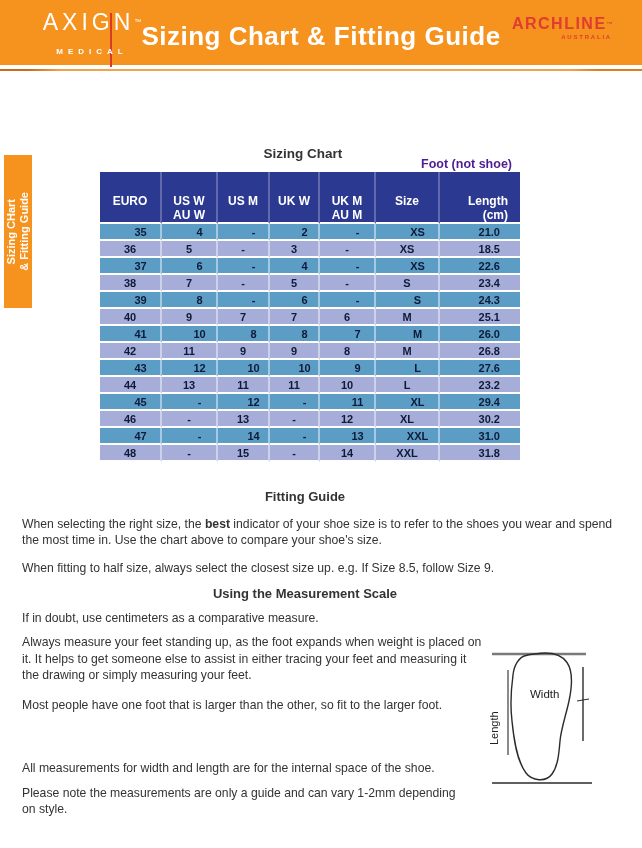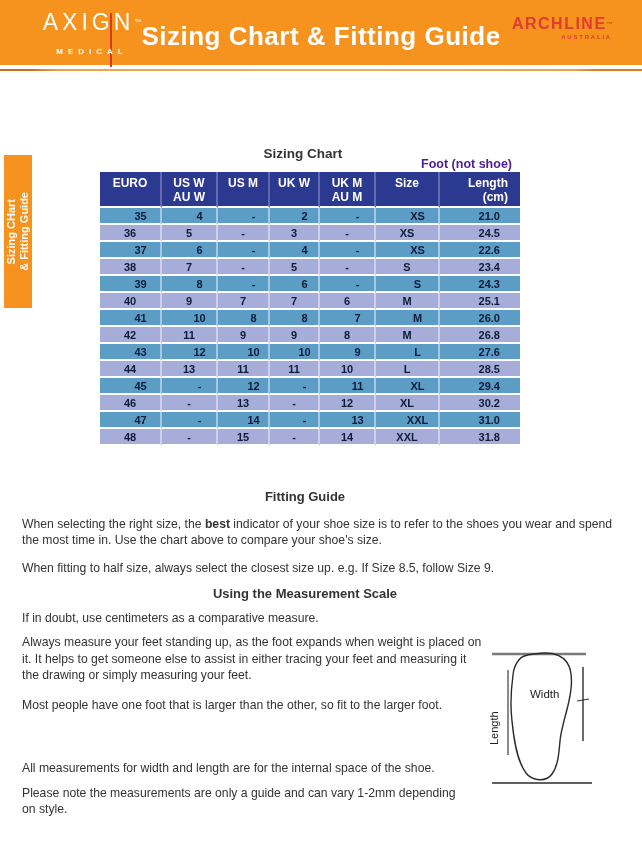--- a/index.html
+++ b/index.html
@@ -28,21 +28,21 @@
   .side-tab span { writing-mode:vertical-rl; transform:rotate(180deg); color:#ffffff; font-weight:bold; font-size:11px; line-height:13px; white-space:nowrap; }
 
   
   .chart-title { position:absolute; left:100px; top:146px; width:406px; text-align:center; font-size:13.5px; font-weight:bold; color:#333333; }
   .chart-note { position:absolute; left:380px; top:157px; width:132px; text-align:right; font-size:12.5px; font-weight:bold; color:#4c1d95; }
   table.sizing { position:absolute; left:100px; top:172px; width:420px; border-collapse:separate; border-spacing:0; table-layout:fixed; }
   table.sizing col.c0{width:62px;} table.sizing col.c1{width:56px;} table.sizing col.c2{width:52px;}
   table.sizing col.c3{width:50px;} table.sizing col.c4{width:56px;} table.sizing col.c5{width:64px;}
   table.sizing col.c6{width:80px;}
   table.sizing th { background:#2B3990; color:#ffffff; font-size:12px; font-weight:bold; height:36px;
-      vertical-align:top; padding-top:4px; text-align:center; line-height:14px;
+      vertical-align:top; padding-top:22px; text-align:center; line-height:14px;
       border-bottom:2px solid #ffffff; border-right:2px solid rgba(255,255,255,0.25); }
   table.sizing th:last-child { border-right:none; text-align:right; padding-right:12px; }
   table.sizing td { height:17px; font-size:11px; font-weight:bold; color:#0E1B38; text-align:center;
       border-bottom:2px solid #ffffff; border-right:2px solid rgba(255,255,255,0.45); }
   table.sizing td:last-child { border-right:none; text-align:right; padding-right:20px; }
   tr.row-blue td { background:#5C9DC6;padding-left:21px; }
   tr.row-violet td { background:#A6ADD8; }
   .th-l2 { display:block; }
 
   
@@ -120,21 +120,21 @@
           <td>XS</td>
           <td>21.0</td>
         </tr>
         <tr class="row-violet">
           <td>36</td>
           <td>5</td>
           <td>-</td>
           <td>3</td>
           <td>-</td>
           <td>XS</td>
-          <td>24.5</td>
+          <td>18.5</td>
         </tr>
         <tr class="row-blue">
           <td>37</td>
           <td>6</td>
           <td>-</td>
           <td>4</td>
           <td>-</td>
           <td>XS</td>
           <td>22.6</td>
         </tr>
@@ -192,21 +192,21 @@
           <td>L</td>
           <td>27.6</td>
         </tr>
         <tr class="row-violet">
           <td>44</td>
           <td>13</td>
           <td>11</td>
           <td>11</td>
           <td>10</td>
           <td>L</td>
-          <td>28.5</td>
+          <td>23.2</td>
         </tr>
         <tr class="row-blue">
           <td>45</td>
           <td>-</td>
           <td>12</td>
           <td>-</td>
           <td>11</td>
           <td>XL</td>
           <td>29.4</td>
         </tr>

